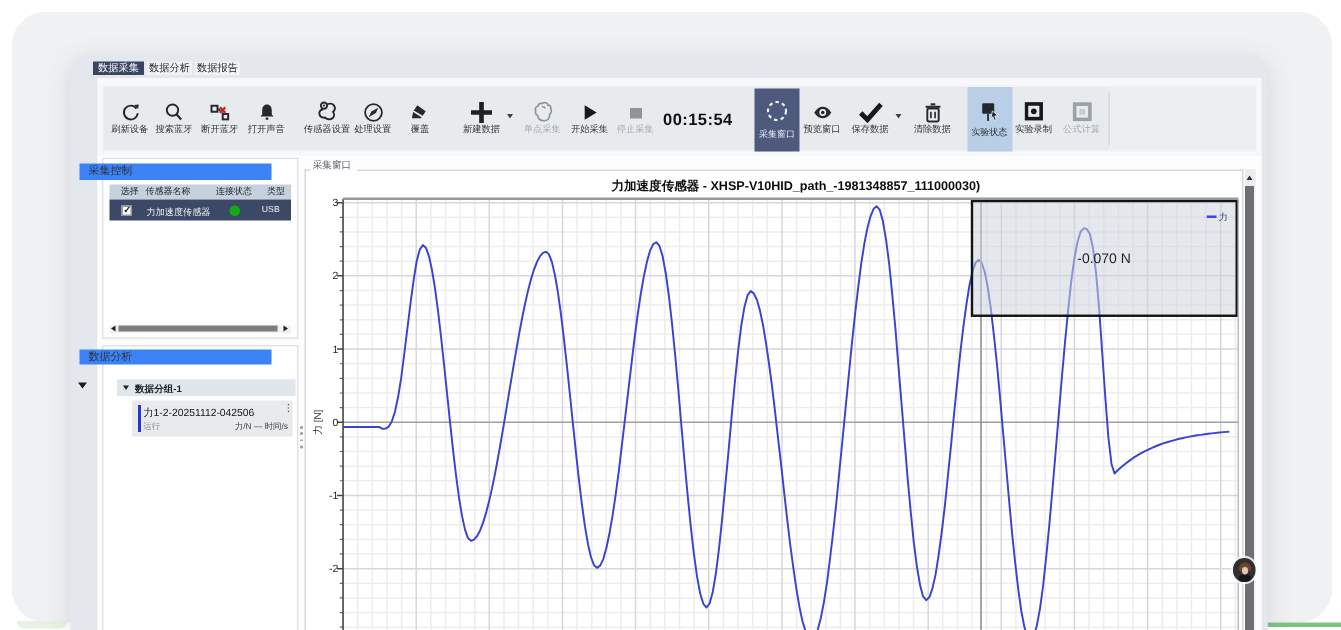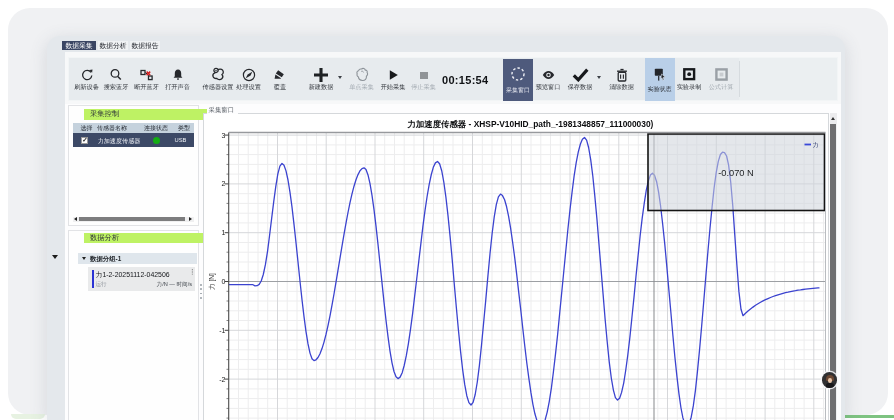--- a/index.html
+++ b/index.html
@@ -25,21 +25,21 @@
 .tbl.dis{color:#a4abb2}
 .drop{top:76px;width:0;height:0;border-left:2.8px solid transparent;border-right:2.8px solid transparent;border-top:3.6px solid #3c4046}
 #timer{left:442px;top:75px;width:50px;font-size:11px;font-weight:bold;color:#101215;letter-spacing:0.3px;line-height:11px}
 #btnNavy{left:503px;top:58.5px;width:30px;height:42px;background:#4e5a7c}
 .tblw{position:absolute;top:28px;left:0;width:30px;font-size:6px;color:#e8eaf2;text-align:center;line-height:7px;white-space:nowrap}
 #btnBlue{left:644.5px;top:58px;width:30px;height:42.5px;background:#b9cfe8}
 
 .gbox{left:68px;width:131px;background:#fefefe;border:1px solid #e2e3e6}
 #gb1{top:105px;height:121px}
 #gb2{top:230px;height:191px;border-bottom:none}
-.ghead{left:84px;width:128px;height:10.5px;background:#bef264;font-size:7.3px;line-height:10.5px;color:#2e3339;padding-left:6px}
+.ghead{left:53px;width:128px;height:10.5px;background:#3b82f6;font-size:7.3px;line-height:10.5px;color:#2e3339;padding-left:6px}
 #gh1{top:109px}
 #gh2{top:232.5px}
 #thead{left:73px;top:123px;width:120.5px;height:10px;background:#c5d2dd}
 .thc{position:absolute;top:0;height:10px;font-size:6px;line-height:10.5px;color:#232830;text-align:center}
 #trow{left:73px;top:133px;width:120.5px;height:13.5px;background:#3c4966}
 #cbx{left:81px;top:136.5px;width:7px;height:7px;background:#fdfdfd;border:1px solid #999}
 #cbx i{position:absolute;left:0.2px;top:-1.2px;font-size:6.5px;font-style:normal;color:#1a1a1a;font-weight:bold}
 #sname{left:95px;top:136.5px;width:48px;font-size:6.1px;color:#f2f4f8;text-align:center}
 #gdot{left:152.5px;top:136.5px;width:7.5px;height:7.5px;border-radius:50%;background:#13ac13}
 #usb{left:171px;top:137px;width:19px;font-size:5.8px;color:#eef1f5;text-align:center}

